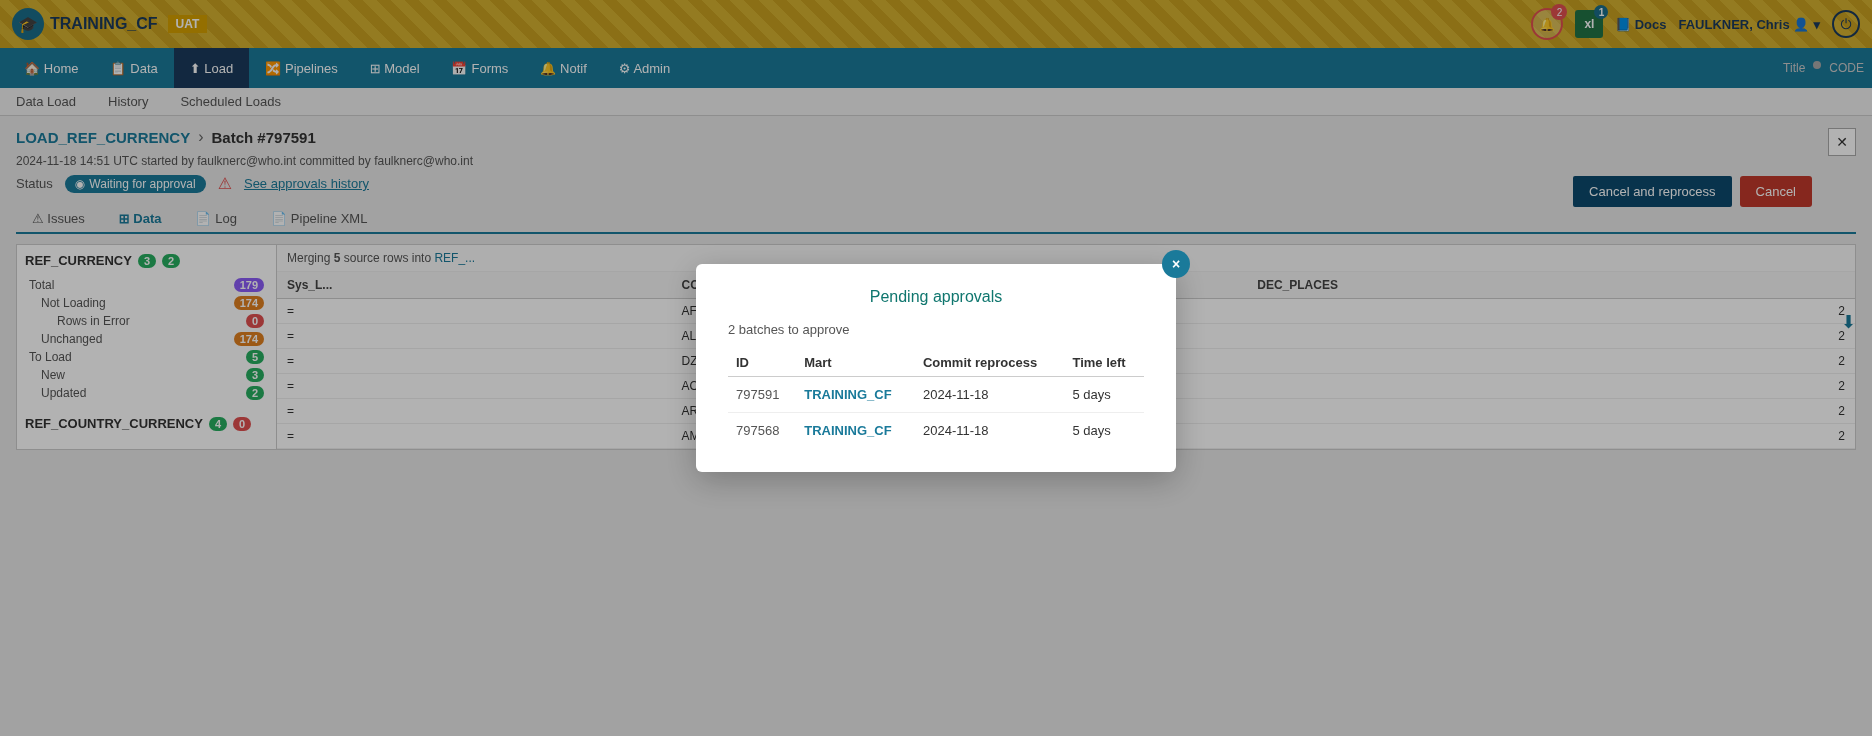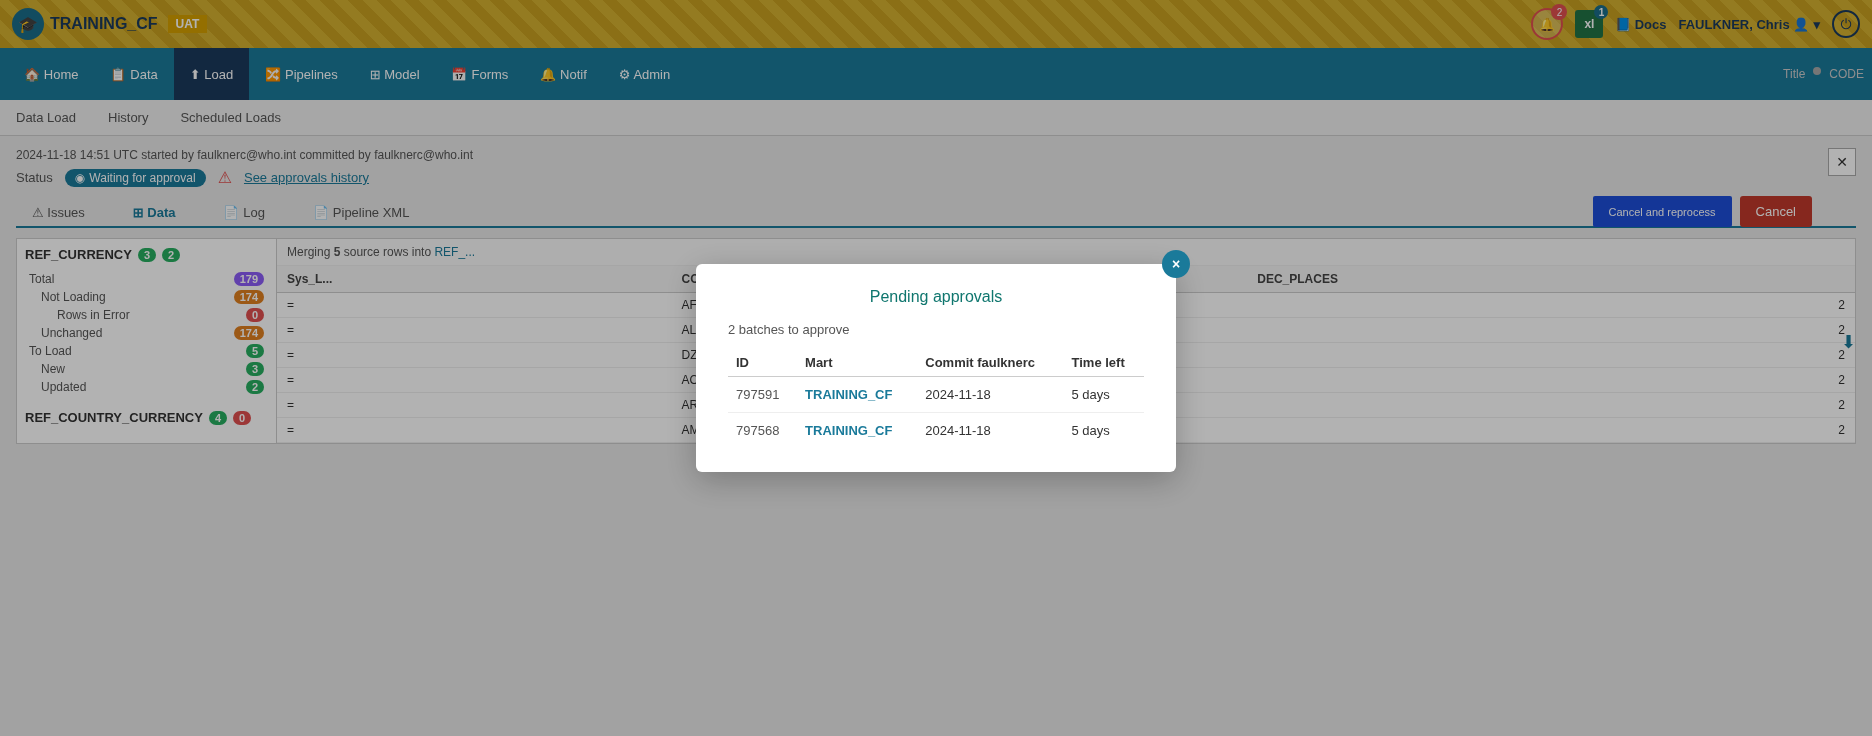--- a/index.html
+++ b/index.html
@@ -138,21 +138,21 @@
       align-items: center;
       justify-content: center;
       cursor: pointer;
       color: #1a3a5c;
       font-size: 14px;
     }
 
     
     .nav-bar {
       background: #1a7a9a;
-      height: 52px;
+      height: 40px;
       display: flex;
       align-items: center;
       padding: 0 8px;
       justify-content: space-between;
     }
     .nav-items {
       display: flex;
       align-items: center;
       height: 100%;
     }
@@ -181,21 +181,21 @@
     .code-dot {
       width: 8px;
       height: 8px;
       background: #aaa;
       border-radius: 50%;
     }
 
     
     .sub-nav {
       background: #f0f0f0;
-      height: 36px;
+      height: 28px;
       display: flex;
       align-items: center;
       padding: 0 12px;
       gap: 24px;
       border-bottom: 1px solid #ccc;
     }
     .sub-nav-item {
       color: #555;
       cursor: pointer;
       font-size: 13px;
@@ -289,43 +289,43 @@
 
     
     .action-buttons {
       position: absolute;
       right: 60px;
       top: 60px;
       display: flex;
       gap: 8px;
     }
     .btn-yellow {
-      background: #1d4ed8;
+      background: #0c4a6e;
       color: white;
       padding: 8px 16px;
       border: none;
       border-radius: 2px;
       cursor: pointer;
-      font-size: 11px;
+      font-size: 13px;
     }
     .btn-red {
       background: #c0392b;
       color: white;
       padding: 8px 16px;
       border: none;
       border-radius: 3px;
       cursor: pointer;
       font-size: 13px;
     }
 
     
     .tabs-row {
       display: flex;
       align-items: flex-start;
-      gap: 16px;
+      gap: 2px;
       border-bottom: 2px solid #1a7a9a;
       margin-bottom: 10px;
     }
     .tab {
       padding: 6px 16px;
       cursor: pointer;
       font-size: 13px;
       color: #555;
       display: flex;
       align-items: center;
@@ -550,20 +550,25 @@
 </div>
 
 <div class="sub-nav">
   <span class="sub-nav-item">Data Load</span>
   <span class="sub-nav-item">History</span>
   <span class="sub-nav-item">Scheduled Loads</span>
 </div>
 
 <div class="page-content">
 
+  <div class="breadcrumb">
+    <a class="breadcrumb-link">LOAD_REF_CURRENCY</a>
+    <span class="breadcrumb-sep">›</span>
+    <span class="breadcrumb-current">Batch #797591</span>
+  </div>
 
   <div class="close-btn">✕</div>
 
   <div class="batch-info">
     <span>2024-11-18 14:51 UTC started by faulknerc@who.int committed by faulknerc@who.int</span>
   </div>
 
   <div class="status-row">
     <span class="status-label">Status</span>
     <div class="status-badge">
@@ -686,21 +691,21 @@
 <div class="modal-overlay">
   <div class="modal">
     <div class="modal-close">×</div>
     <div class="modal-title">Pending approvals</div>
     <div class="modal-subtitle">2 batches to approve</div>
     <table class="modal-table">
       <thead>
         <tr>
           <th>ID</th>
           <th>Mart</th>
-          <th>Commit faulknerc</th>
+          <th>Commit reprocess</th>
           <th>Time left</th>
         </tr>
       </thead>
       <tbody id="modal-table-body">
       <tr>
       <td class="id-cell">797591</td>
       <td class="mart-cell">TRAINING_CF</td>
       <td>2024-11-18</td>
       <td>5 days</td>
     </tr>

